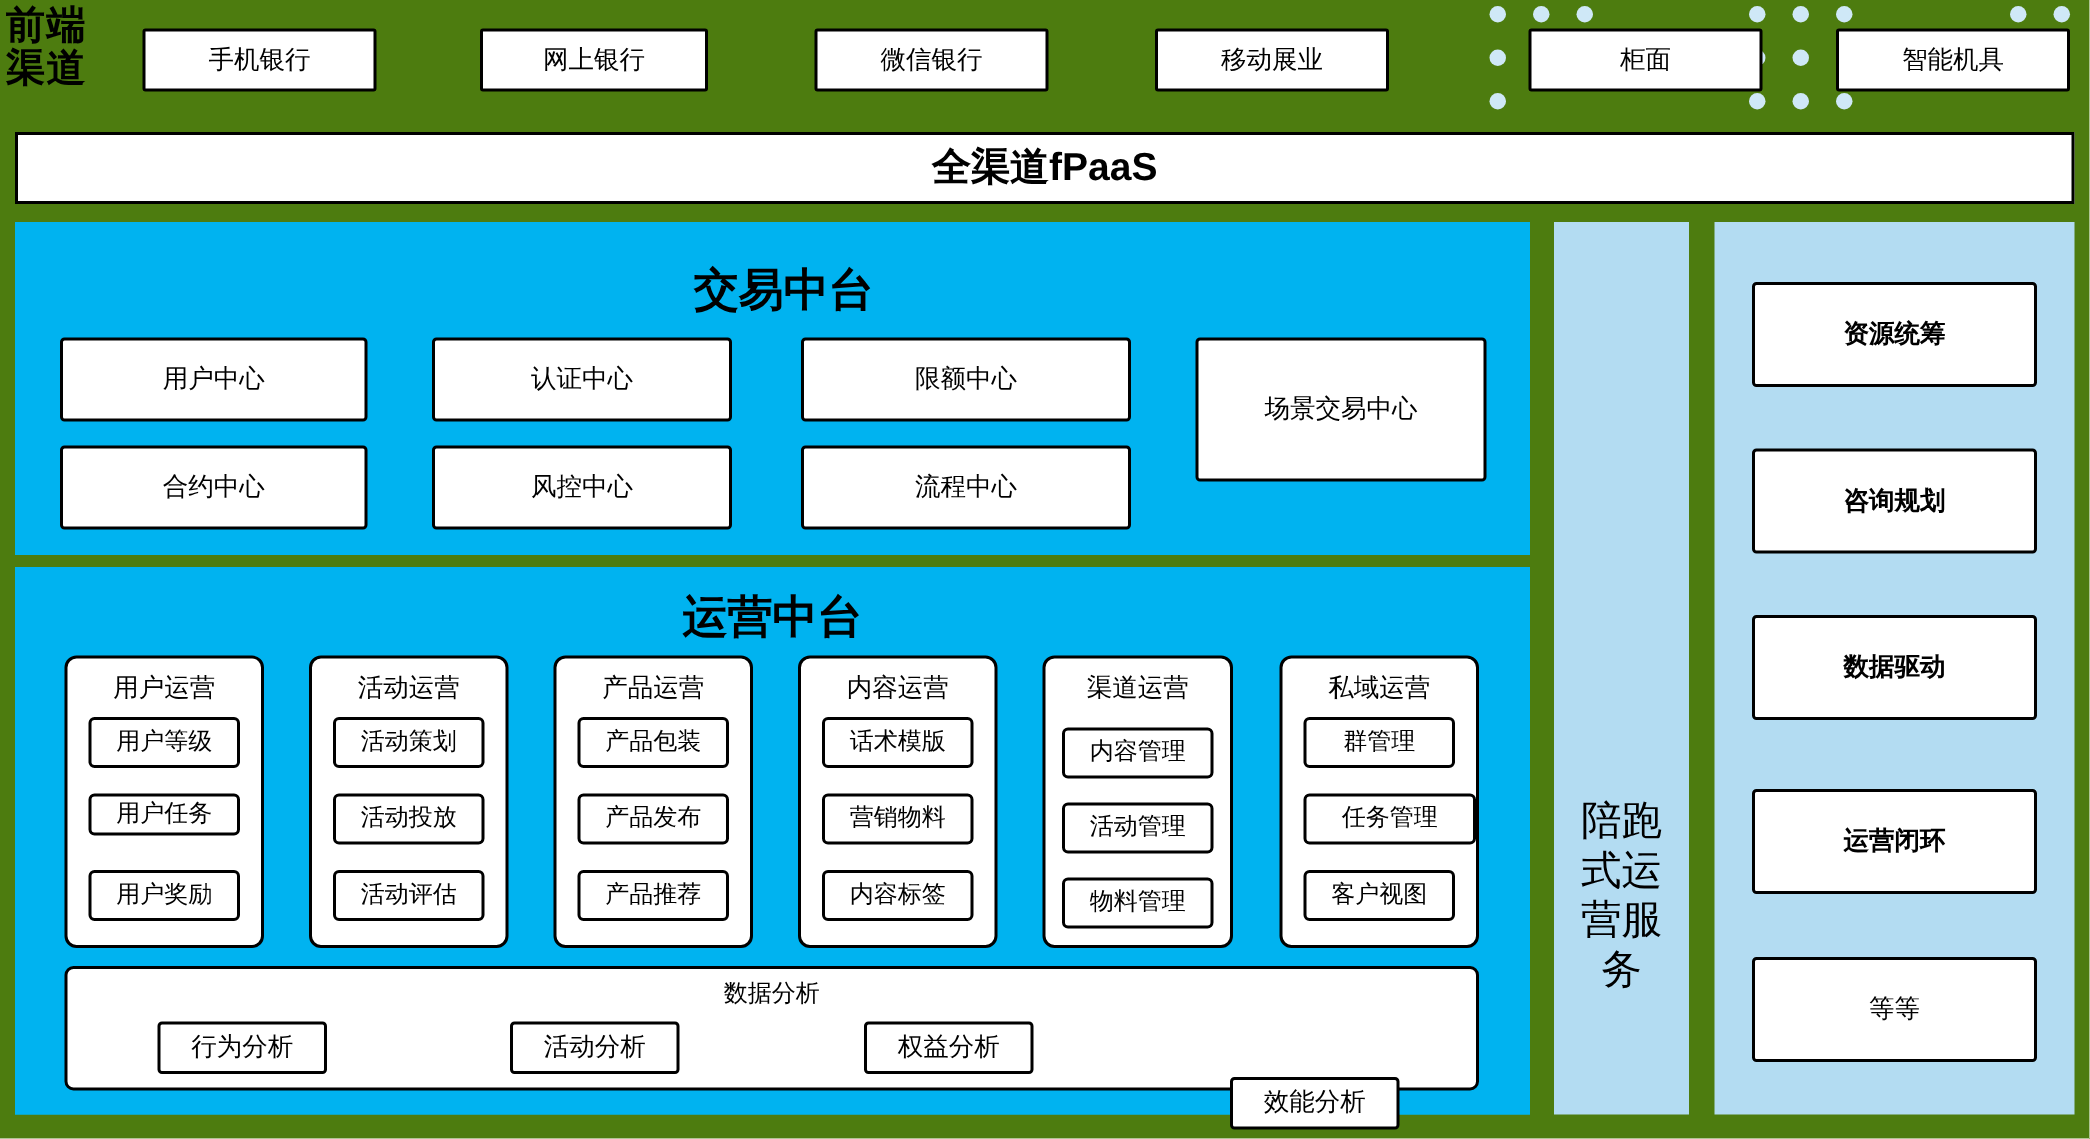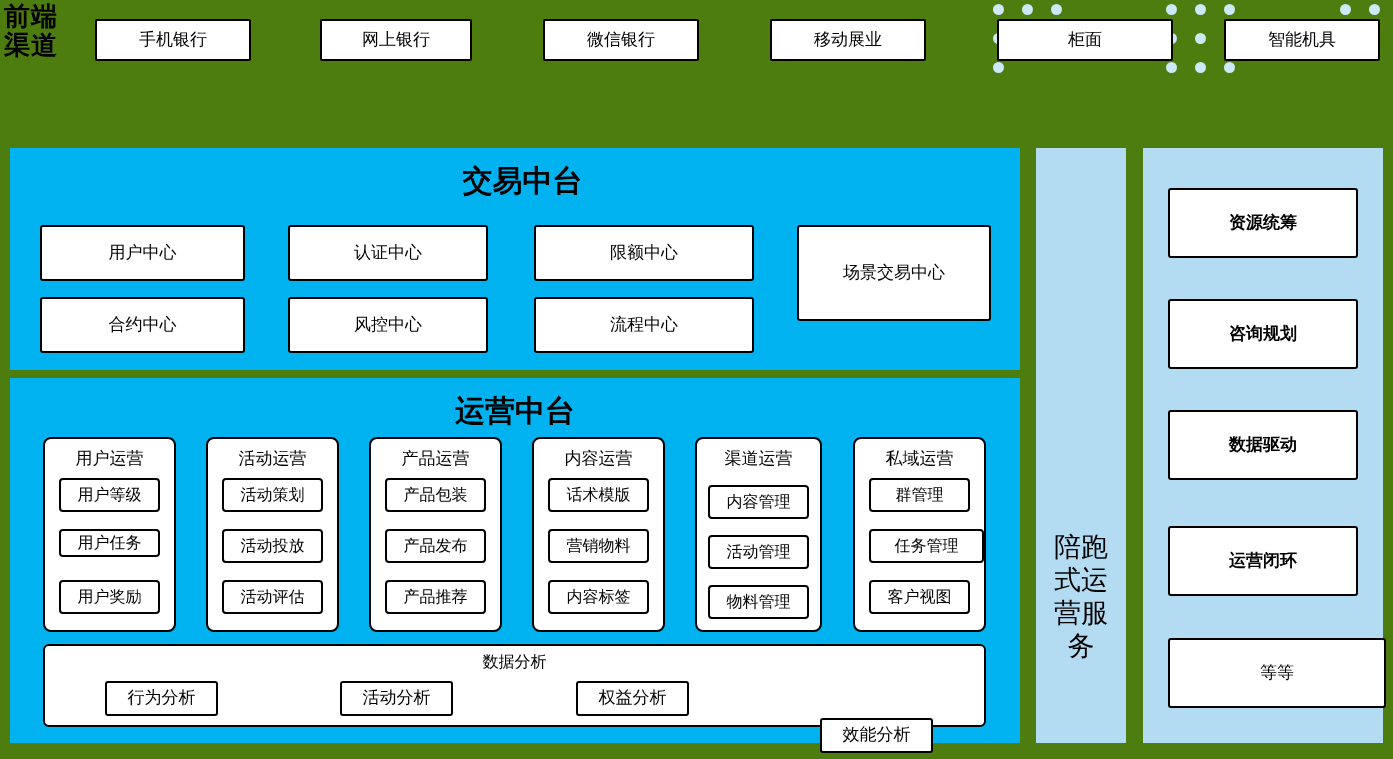--- a/index.html
+++ b/index.html
@@ -188,30 +188,33 @@
     </div>
   <div class="box channel-box" style="left:320px; top:19px; width:152px;">
       <span>网上银行</span>
     </div>
   <div class="box channel-box" style="left:543px; top:19px; width:156px;">
       <span>微信银行</span>
     </div>
   <div class="box channel-box" style="left:770px; top:19px; width:156px;">
       <span>移动展业</span>
     </div>
-  <div class="box channel-box" style="left:997px; top:19px; width:176px;">
+  <div class="box channel-box" style="left:1019px; top:19px; width:156px;">
       <span>柜面</span>
     </div>
   <div class="box channel-box" style="left:1224px;top:19px; width:156px;">
       <span>智能机具</span>
     </div>
 
+  <div class="box fpaas" style="left:10px; top:88px; width:1373px; height:48px;">
+    <span>全渠道fPaaS</span>
+  </div>
 
   <div class="panel-blue" style="left:10px; top:148px; width:1010px; height:222px;">
-    <div class="panel-title" style="top:12px;padding-left:15px;">交易中台</div>
+    <div class="panel-title" style="top:24px;padding-left:15px;">交易中台</div>
   </div>
   <div class="box trade-box" style="left:40px;  top:225px; width:205px; height:56px;">
       <span>用户中心</span>
     </div>
   <div class="box trade-box" style="left:288px; top:225px; width:200px; height:56px;">
       <span>认证中心</span>
     </div>
   <div class="box trade-box" style="left:534px; top:225px; width:220px; height:56px;">
       <span>限额中心</span>
     </div>
@@ -336,17 +339,17 @@
     </div>
   <div class="box service-box" style="left:1168px; top:299px; width:190px; height:70px;">
       <span>咨询规划</span>
     </div>
   <div class="box service-box" style="left:1168px; top:410px; width:190px; height:70px;">
       <span>数据驱动</span>
     </div>
   <div class="box service-box" style="left:1168px; top:526px; width:190px; height:70px;">
       <span>运营闭环</span>
     </div>
-  <div class="box service-box plain" style="left:1168px; top:638px; width:218px; height:70px;">
+  <div class="box service-box plain" style="left:1168px; top:638px; width:190px; height:70px;">
       <span>等等</span>
     </div>
 
 </div>
 
 </body></html>

